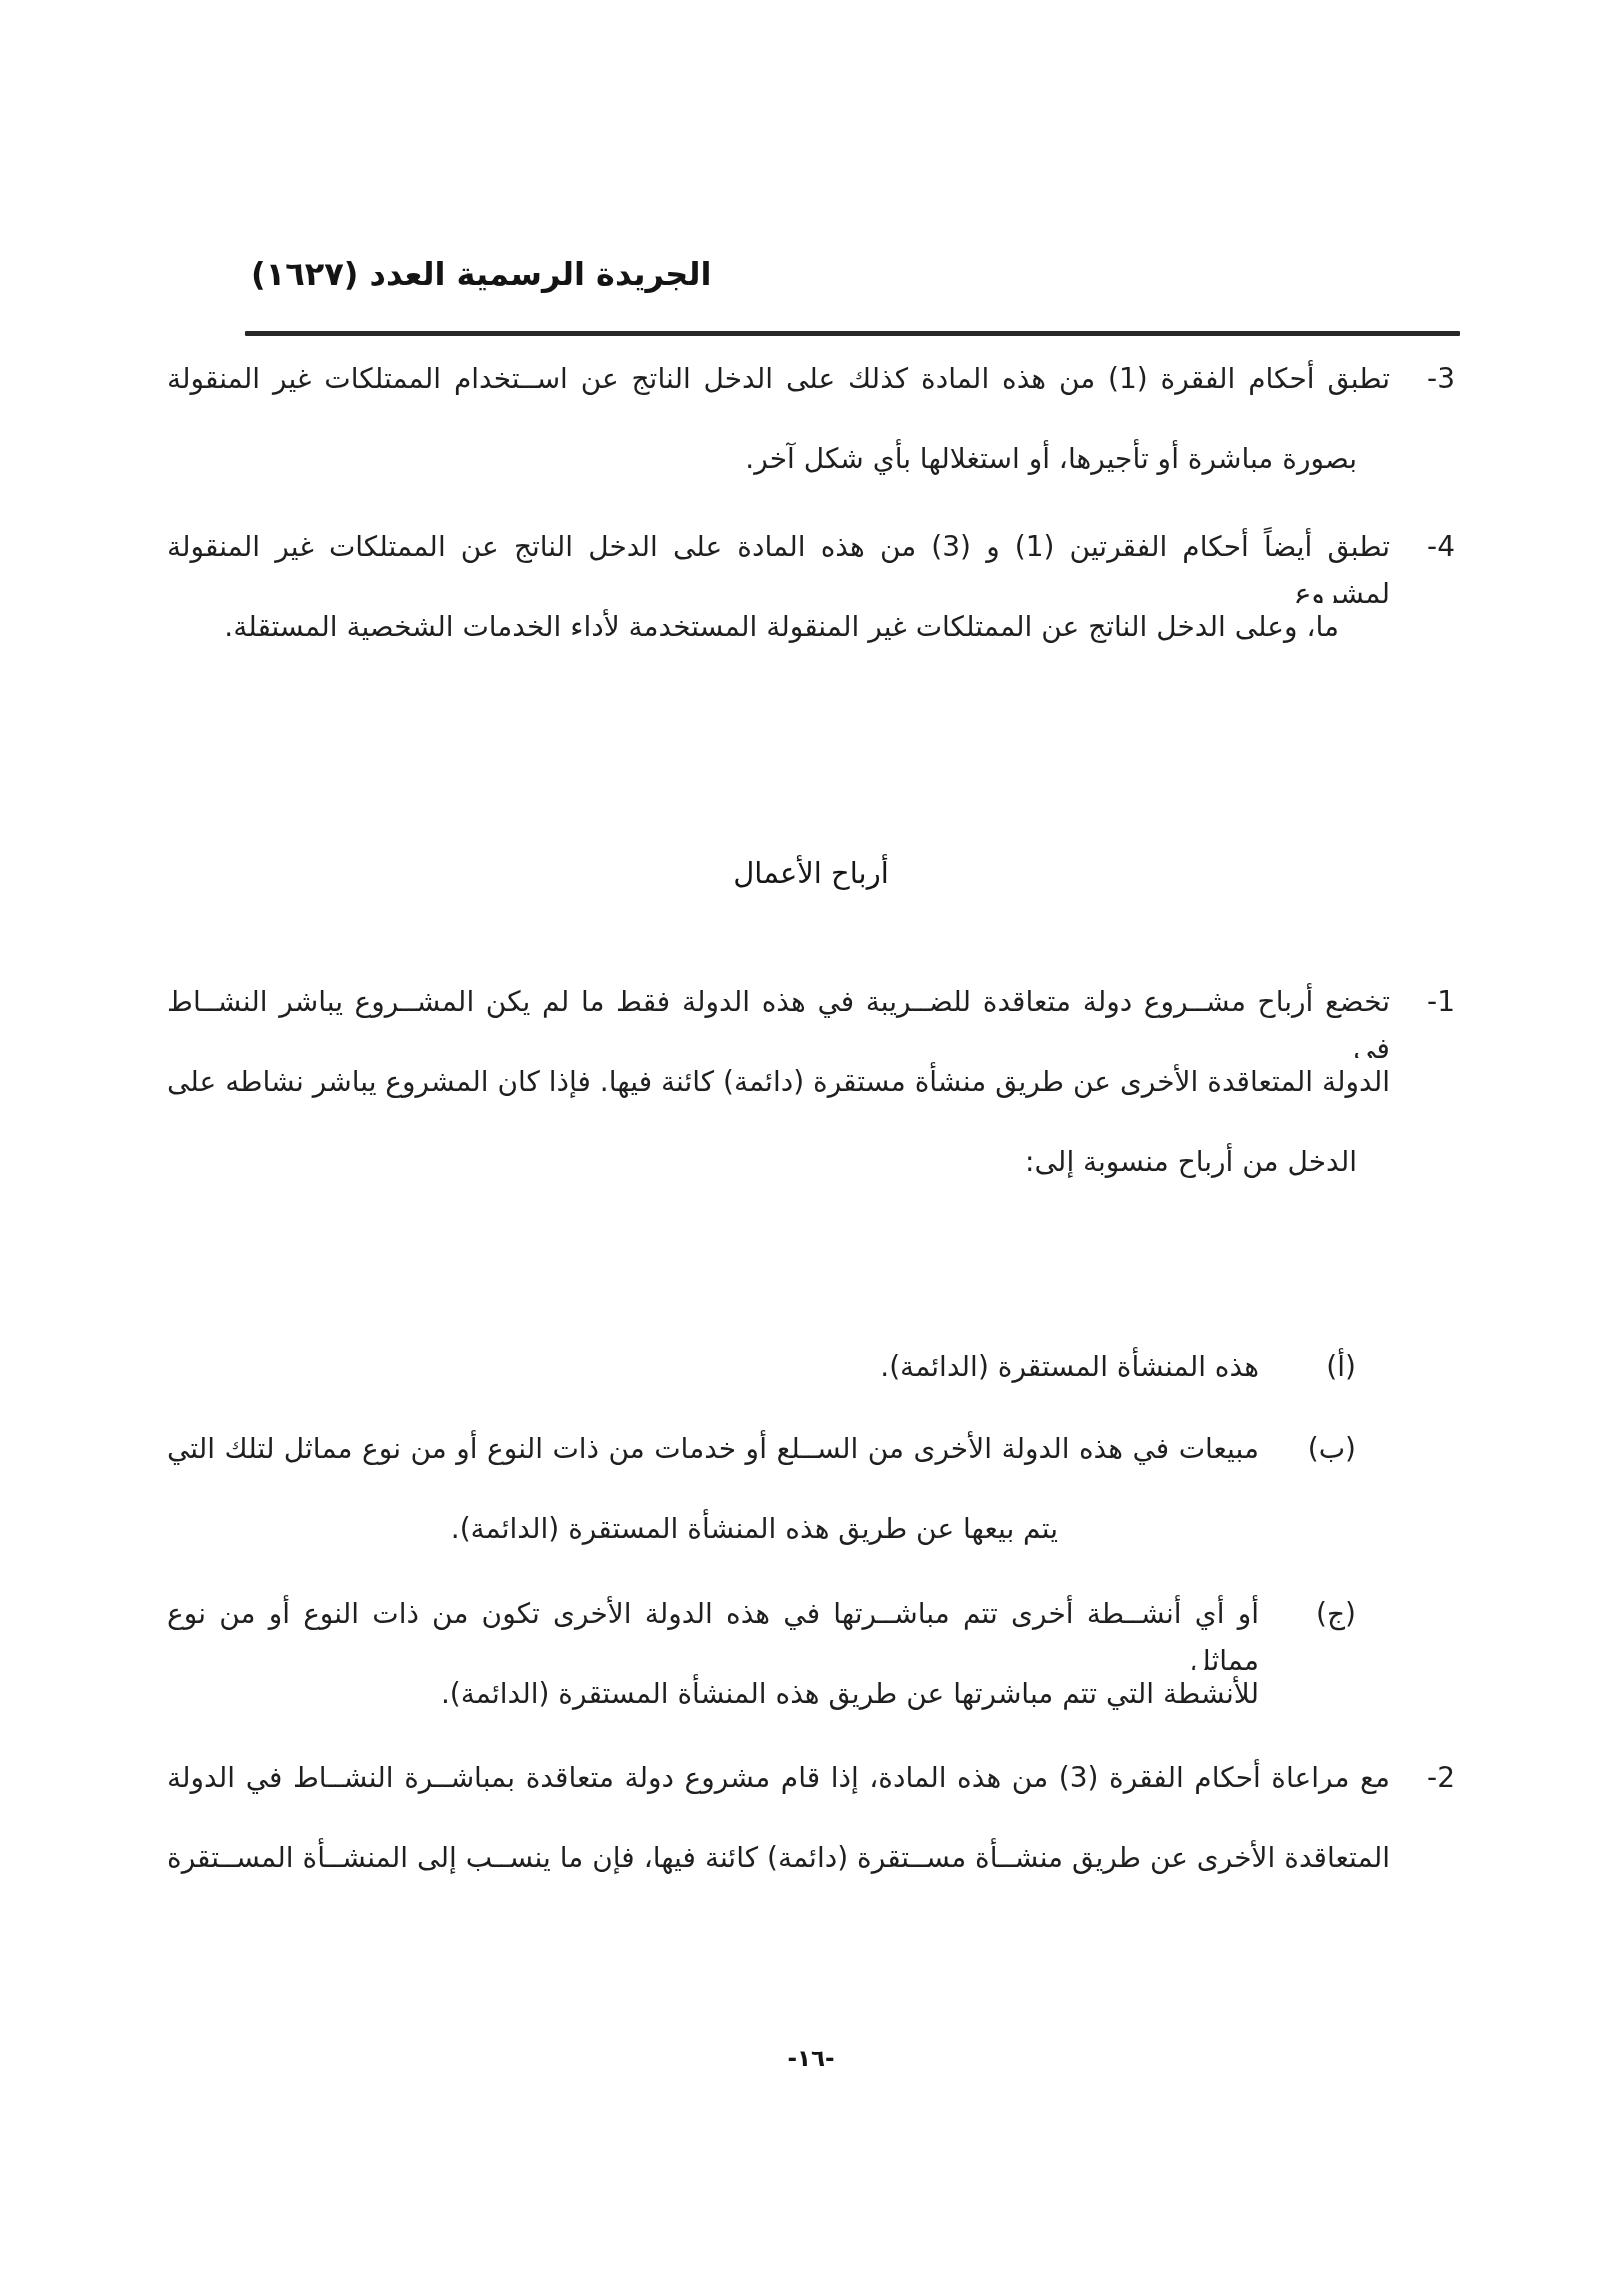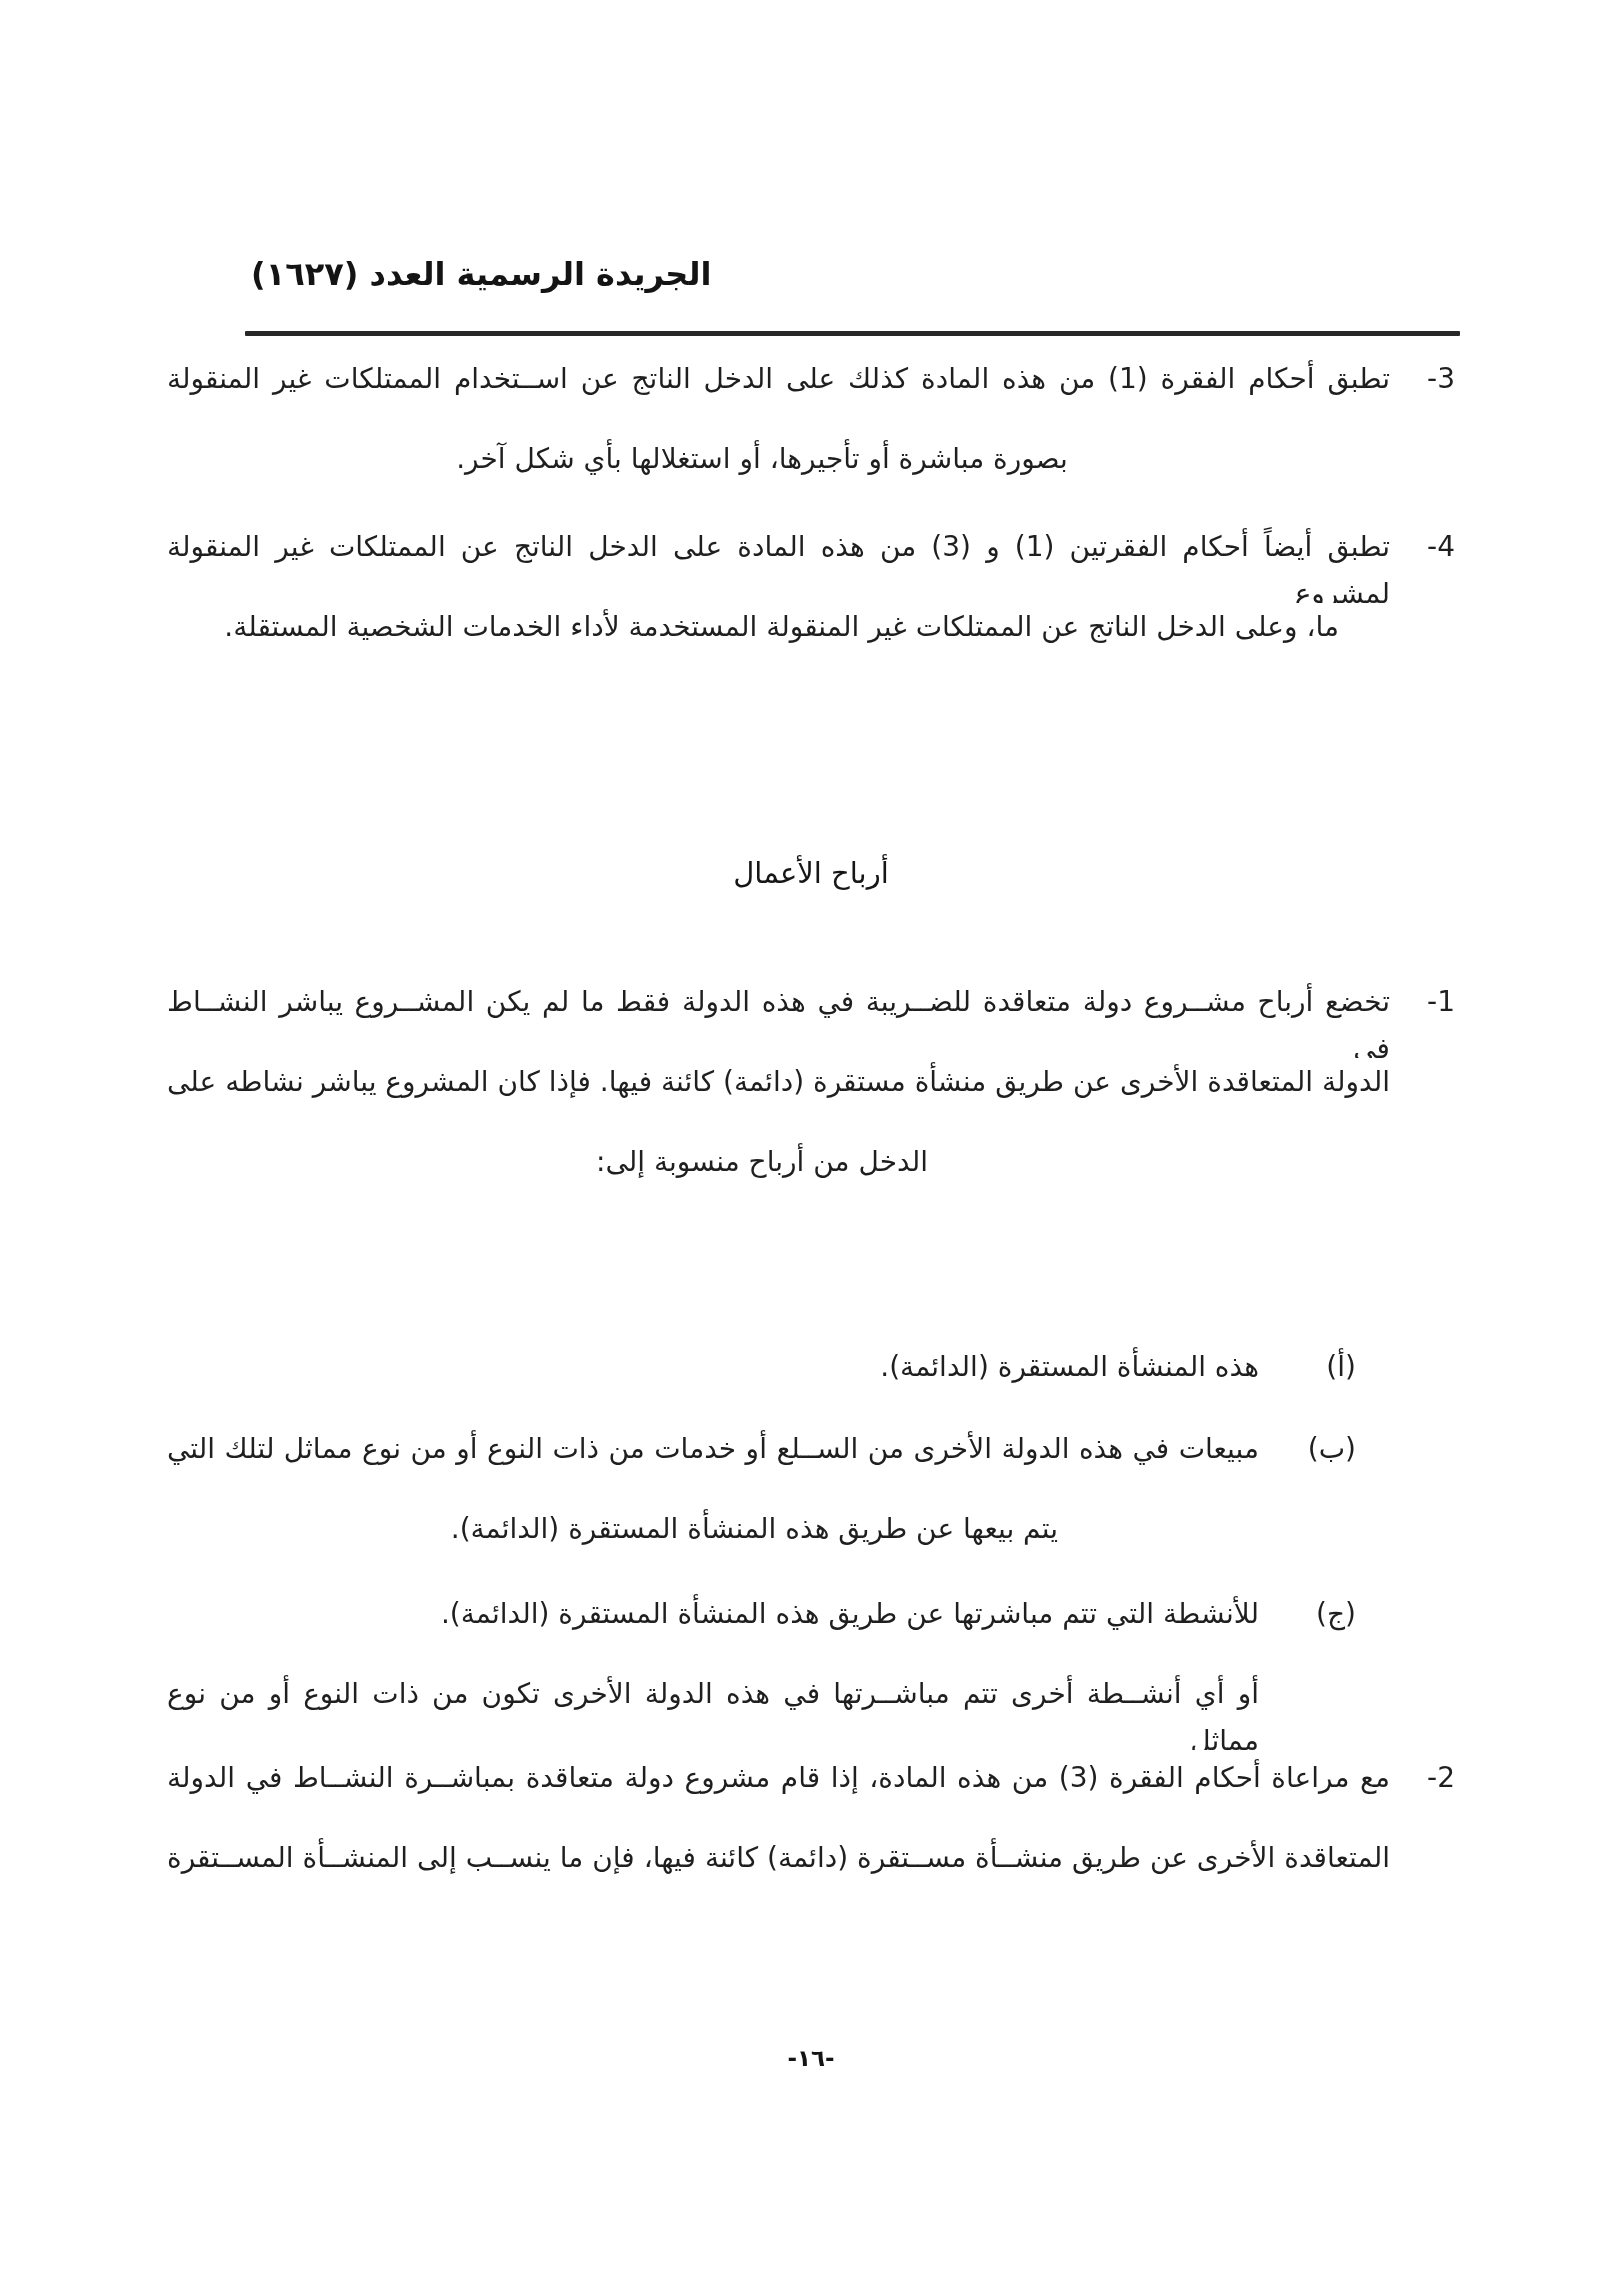--- a/index.html
+++ b/index.html
@@ -41,21 +41,21 @@
     font-size: 28px;
     color: #1f1f1f;
   }
   .ln { height: 80px; line-height: 47px; overflow: hidden; }
   .marker { position: absolute; top: 0; right: 0; line-height: 47px; }
   .num > .ln { padding-right: 65px; }
   .sub > .ln { padding-right: 196px; }
   .sub > .marker { right: 99px; }
   .just { text-align: justify; text-align-last: justify; }
   .end { text-align: right; }
-  .pr100 { padding-right: 98px !important; text-align: center; }
+  .pr100 { padding-right: 98px !important; }
   .pr118 { padding-right: 116px !important; }
   .pr405 { padding-right: 397px !important; }
   .pr200 { padding-right: 196px !important; }
 
   .p-item3 { top: 355px; }
   .p-item4 { top: 523px; }
   .p-item1 { top: 978px; }
   .p-suba  { top: 1343px; }
   .p-subb  { top: 1425px; }
   .p-subc  { top: 1590px; }
@@ -124,22 +124,22 @@
   </section>
 
   <section class="para sub p-subb">
     <span class="marker">(ب)</span>
     <div class="ln just">مبيعات في هذه الدولة الأخرى من الســلع أو خدمات من ذات النوع أو من نوع مماثل لتلك التي</div>
     <div class="ln end pr405">يتم بيعها عن طريق هذه المنشأة المستقرة (الدائمة).</div>
   </section>
 
   <section class="para sub p-subc">
     <span class="marker">(ج)</span>
+    <div class="ln just">أو أي أنشــطة أخرى تتم مباشــرتها في هذه الدولة الأخرى تكون من ذات النوع أو من نوع مماثل</div>
     <div class="ln end pr200">للأنشطة التي تتم مباشرتها عن طريق هذه المنشأة المستقرة (الدائمة).</div>
-    <div class="ln just">أو أي أنشــطة أخرى تتم مباشــرتها في هذه الدولة الأخرى تكون من ذات النوع أو من نوع مماثل</div>
   </section>
 
   <section class="para num p-item2">
     <span class="marker">2-</span>
     <div class="ln just">مع مراعاة أحكام الفقرة (3) من هذه المادة، إذا قام مشروع دولة متعاقدة بمباشــرة النشــاط في الدولة</div>
     <div class="ln just">المتعاقدة الأخرى عن طريق منشــأة مســتقرة (دائمة) كائنة فيها، فإن ما ينســب إلى المنشــأة المســتقرة</div>
   </section>
 
   <div class="pageno">-١٦-</div>
 

